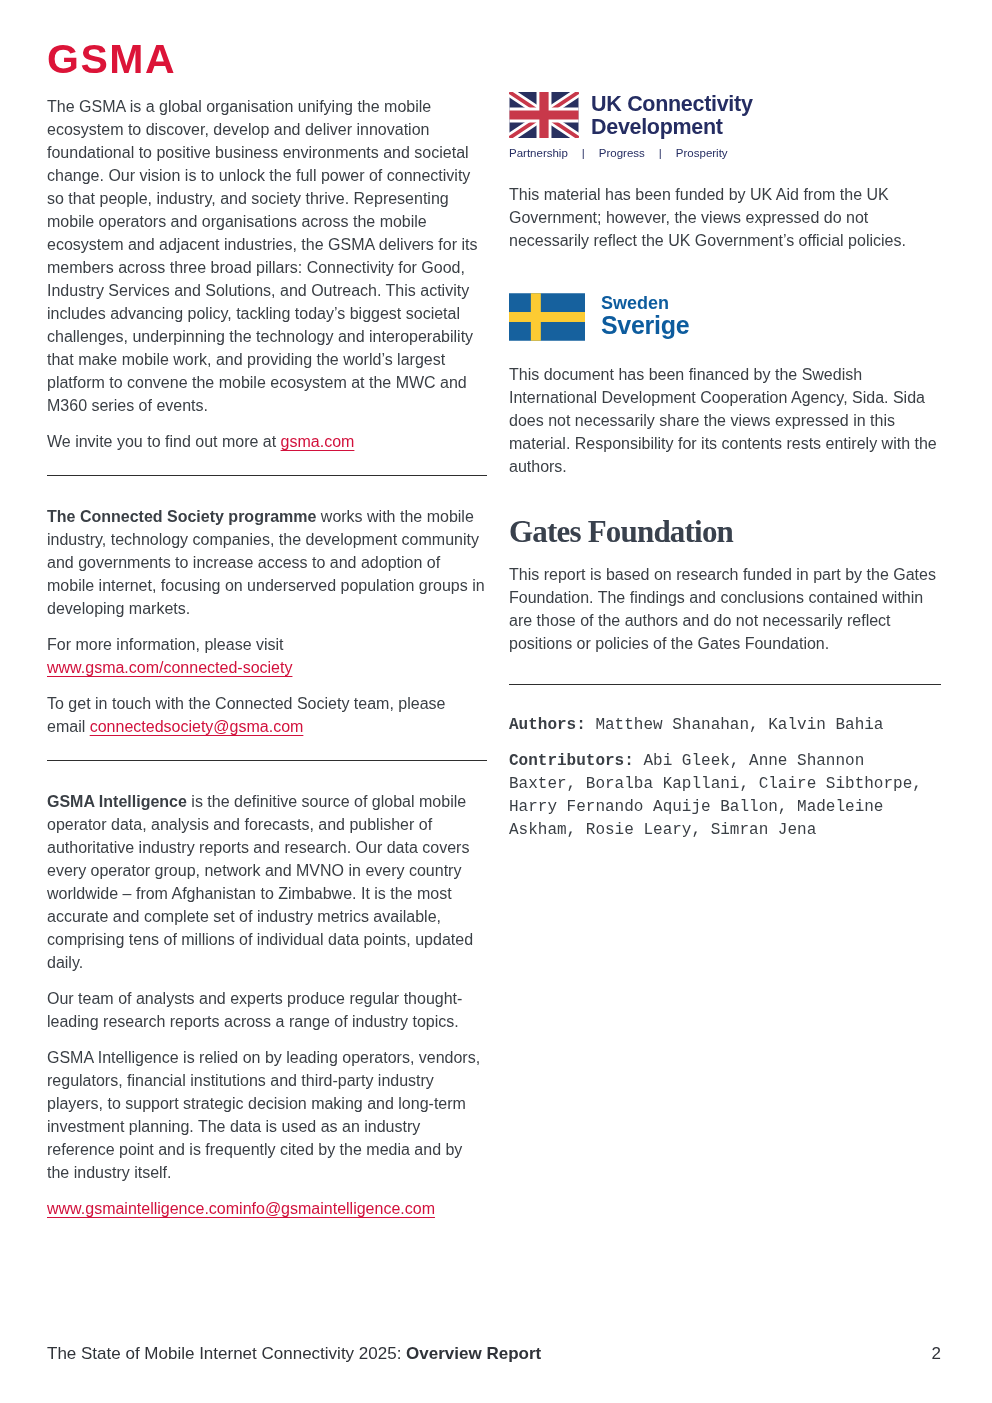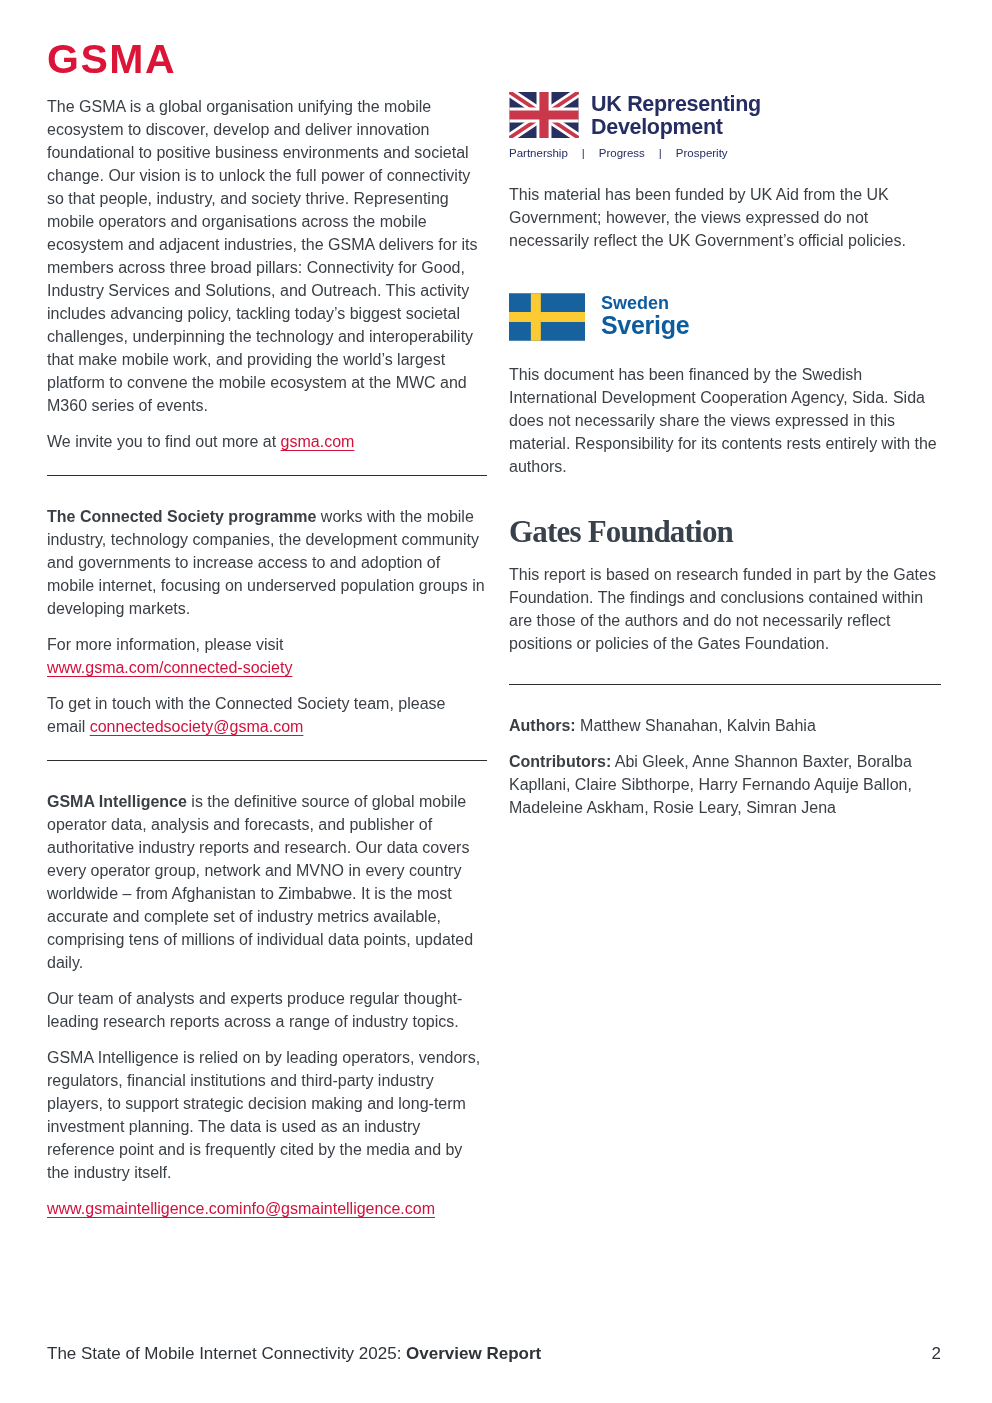--- a/index.html
+++ b/index.html
@@ -62,21 +62,21 @@
   .gates-logo {
     margin-top:37px;
     font-family:"Liberation Serif", serif; font-weight:700;
     font-size:31px; line-height:33px; letter-spacing:-0.8px;
     color:var(--gates-dark, #39414d);
   }
   .gates-section p.body { margin-top:15px; margin-bottom:0; }
 
   .col-right hr.rule { margin:29px 0 29px 0; }
 
-  .credits p.body { margin-bottom:13px; }
+  .credits p.body { margin-bottom:13px;font-family:Liberation Mono, monospace; }
   .credits .published { margin-top:14px; }
 
   
   .gi-links { font-size:16px; line-height:23px; }
   .gi-links a { display:inline-block; }
 
   .block-link { display:block; }
 
   
   .footer {
@@ -124,21 +124,21 @@
     <div class="uk-section">
       <div class="uk-logo-row">
         <svg class="uk-flag" viewBox="0 0 60 40" aria-hidden="true">
           <rect class="uk-flag-bg" width="60" height="40"></rect>
           <path class="uk-flag-wh" d="M0,0 L60,40 M60,0 L0,40" stroke-width="8" fill="none"></path>
           <path class="uk-flag-rd" d="M0,0 L60,40 M60,0 L0,40" stroke-width="3.2" fill="none"></path>
           <path class="uk-flag-wh" d="M30,0 V40 M0,20 H60" stroke-width="13" fill="none"></path>
           <path class="uk-flag-rd" d="M30,0 V40 M0,20 H60" stroke-width="8" fill="none"></path>
         </svg>
         <div class="uk-logo-text">
-          <div>UK Representing</div>
+          <div>UK Connectivity</div>
           <div>Development</div>
         </div>
       </div>
       <div class="uk-tagline">
         <span>Partnership</span>
         <span class="sep">|</span>
         <span>Progress</span>
         <span class="sep">|</span>
         <span>Prosperity</span>
       </div>

